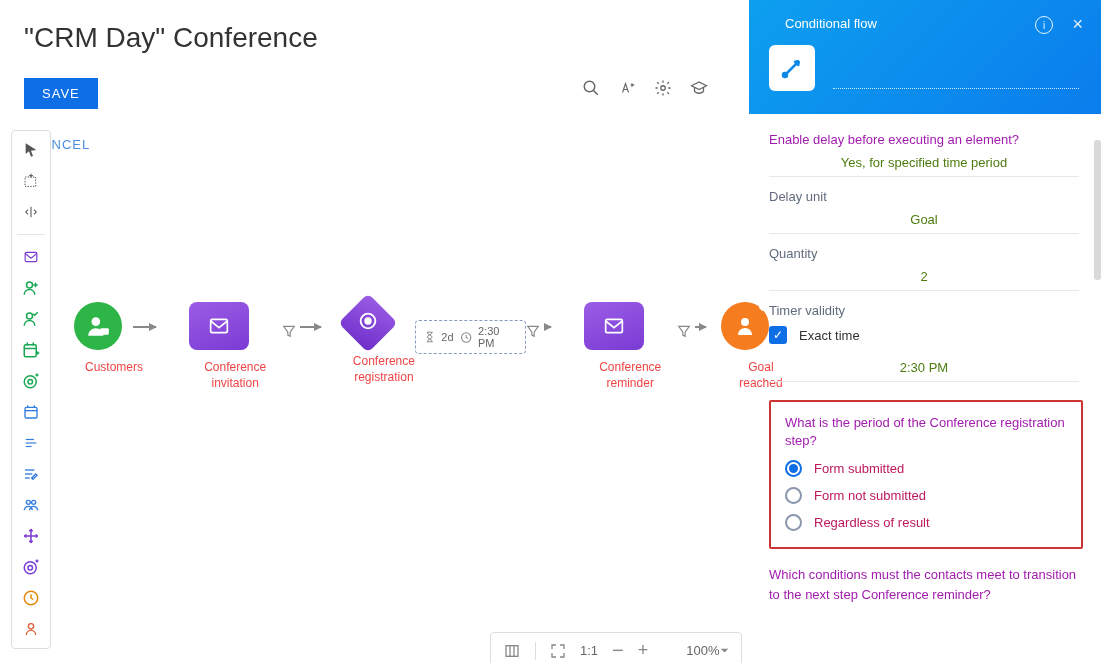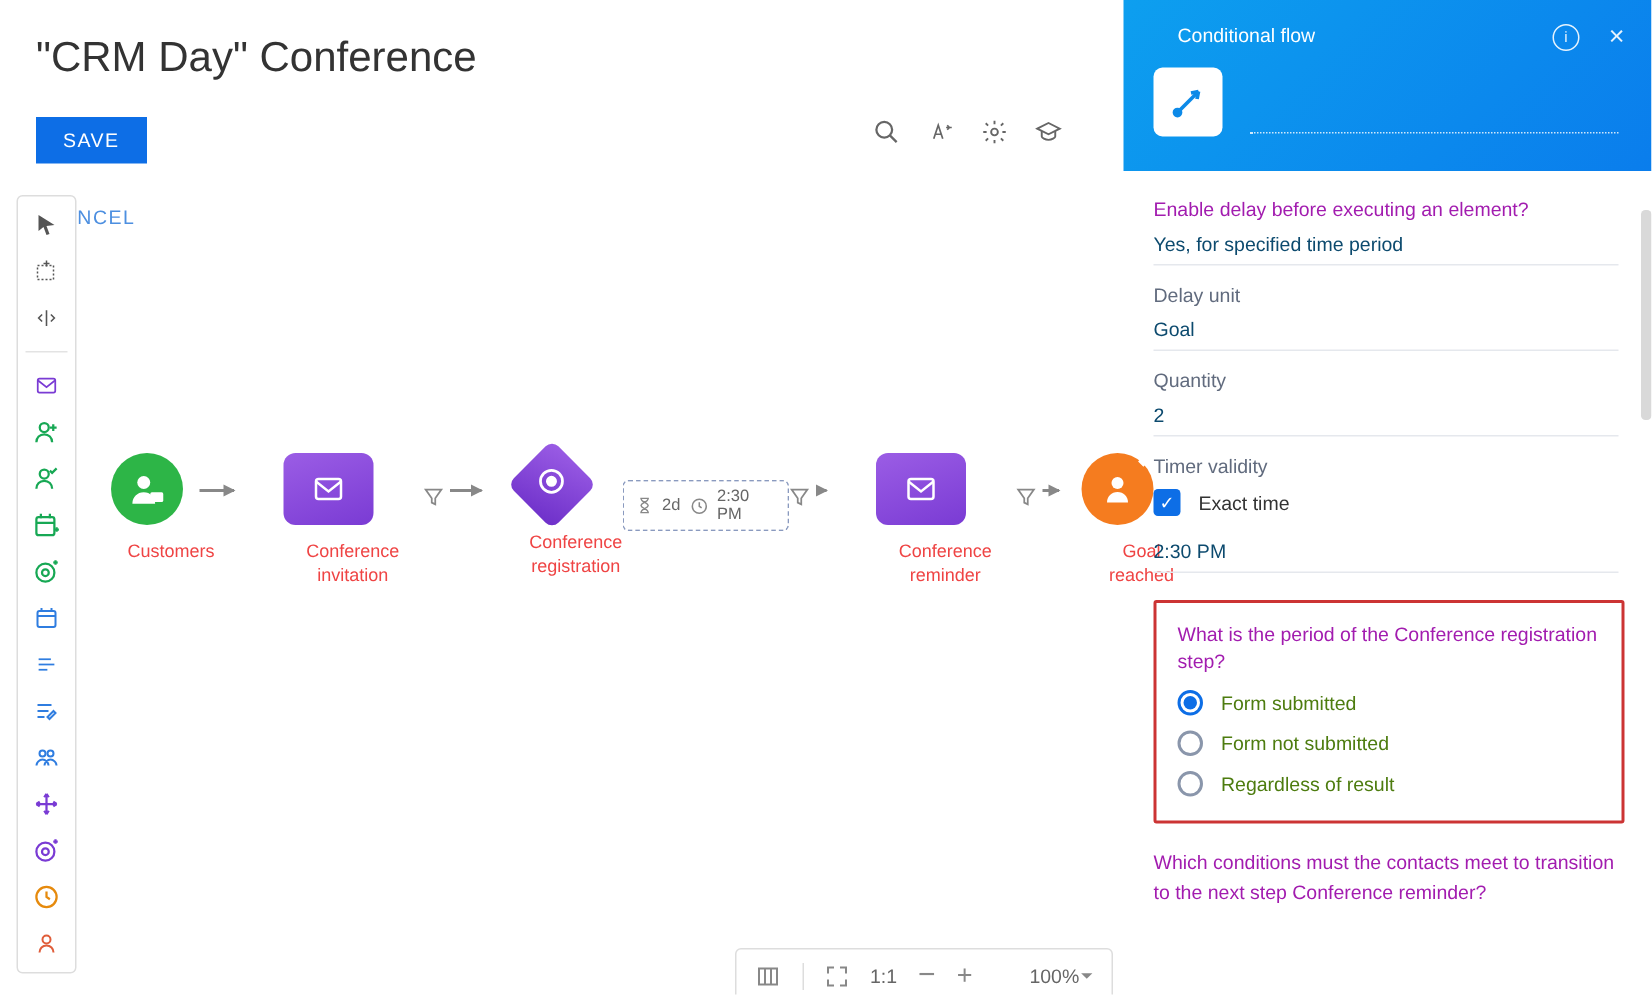--- a/index.html
+++ b/index.html
@@ -28,29 +28,29 @@
   .panel-header{height:114px;background:linear-gradient(135deg,#0d9fef,#0a7dec);color:#fff;padding:16px 20px 12px 20px;position:relative;}
   .panel-title{font-size:13px;font-weight:400;margin-left:16px;}
   .panel-info{position:absolute;right:48px;top:16px;width:18px;height:18px;border:1px solid #fff;border-radius:50%;display:flex;align-items:center;justify-content:center;font-size:10px;cursor:pointer;opacity:.9;}
   .panel-close{position:absolute;right:18px;top:14px;font-size:18px;cursor:pointer;opacity:.9;}
   .panel-icon-box{width:46px;height:46px;background:#fff;border-radius:6px;display:flex;align-items:center;justify-content:center;margin-top:14px;}
   .panel-name-line{position:absolute;left:84px;right:22px;top:88px;border-bottom:1px dotted rgba(255,255,255,.8);height:1px;}
   .panel-body{flex:1;overflow-y:auto;padding:18px 4px 18px 20px;}
   .panel-scroll{position:absolute;right:0;top:140px;width:7px;height:140px;background:#d9d9d9;border-radius:3px;}
   .field-label{font-size:13px;color:#616b7e;margin-top:12px;margin-bottom:2px;}
   .field-link-label{font-size:13px;color:#a21caf;margin-bottom:2px;}
-  .field-value{font-size:13px;color:#0c4a6e;padding:6px 0;border-bottom:1px solid #e5e8ed;margin-right:18px;}
+  .field-value{font-size:13px;color:#4d7c0f;padding:6px 0;border-bottom:1px solid #e5e8ed;margin-right:18px;text-align:center;}
   .check-row{display:flex;align-items:center;gap:12px;margin-top:8px;}
   .checkbox{width:18px;height:18px;background:#0d6ee6;border-radius:3px;display:flex;align-items:center;justify-content:center;color:#fff;font-size:12px;}
   .highlight-box{border:2px solid #cc3434;padding:12px 14px 16px 14px;margin-top:18px;margin-right:14px;border-radius:2px;}
   .radio-row{display:flex;align-items:center;gap:12px;margin-top:10px;}
   .radio-outer{width:17px;height:17px;border:2px solid #8a96ab;border-radius:50%;display:flex;align-items:center;justify-content:center;flex-shrink:0;}
   .radio-outer.sel{border-color:#0d6ee6;}
   .radio-inner{width:9px;height:9px;background:#0d6ee6;border-radius:50%;}
-  .radio-label{font-size:13px;color:#4d7c0f;}
+  .radio-label{font-size:13px;color:#be185d;}
   .bottom-bar{position:absolute;left:490px;top:620px;display:flex;align-items:center;gap:14px;border:1px solid #ddd;border-radius:4px;padding:6px 12px;color:#666;font-size:13px;margin-top:12px;}
   .bottom-bar>div{display:flex;align-items:center;justify-content:center;cursor:pointer;}
   .sep{width:1px;height:18px;background:#ddd;}
 </style>
 </head>
 <body>
 
 <div class="page-title">"CRM Day" Conference</div>
 
 <div class="action-bar">

